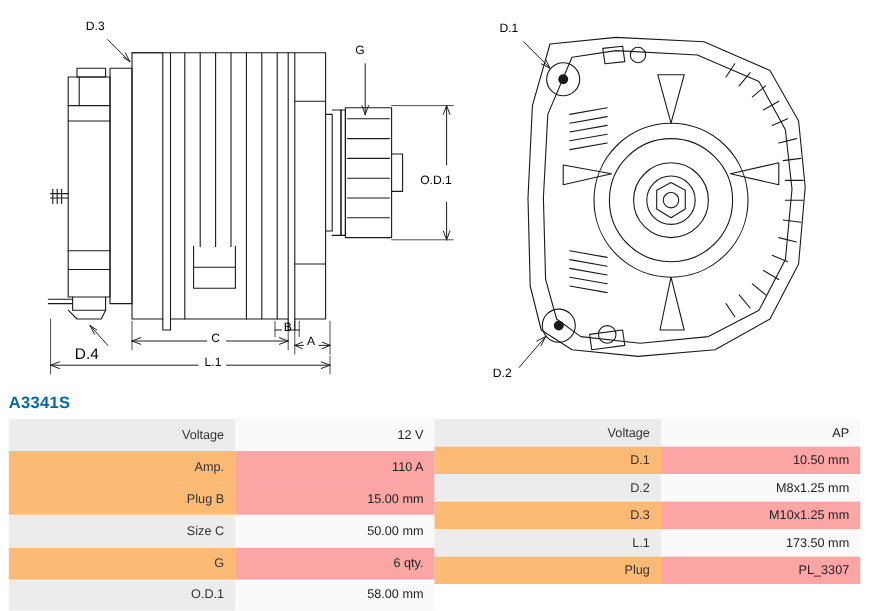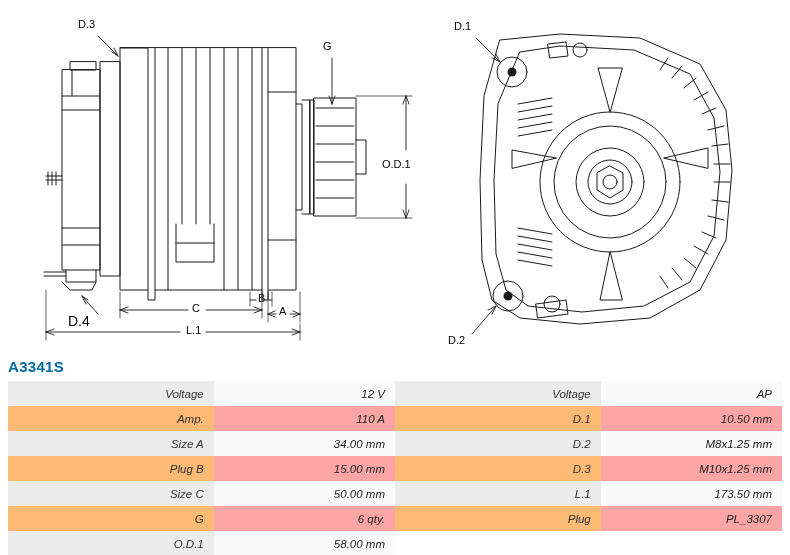--- a/index.html
+++ b/index.html
@@ -44,21 +44,20 @@
     left: 8px;
     top: 381px;
     width: 774px;
     display: flex;
     gap: 0px;
   }
   table.spec {
     border-collapse: collapse;
     width: 455px;
     table-layout: fixed;
-    font-style: italic;
   }
   table.spec td {
     height: 25px;
     font-size: 11.5px;
     padding: 0 10px;
     border: none;
     background: #ececec;
     color: #222;
   }
   table.spec tr td.label {
@@ -251,24 +250,20 @@
     <table class="spec">
       <tbody>
         <tr>
           <td class="label">Voltage</td>
           <td class="value">12 V</td>
         </tr>
         <tr class="alt">
           <td class="label">Amp.</td>
           <td class="value">110 A</td>
         </tr>
-        <tr>
-          <td class="label">Size A</td>
-          <td class="value">34.00 mm</td>
-        </tr>
         <tr class="alt">
           <td class="label">Plug B</td>
           <td class="value">15.00 mm</td>
         </tr>
         <tr>
           <td class="label">Size C</td>
           <td class="value">50.00 mm</td>
         </tr>
         <tr class="alt">
           <td class="label">G</td>

